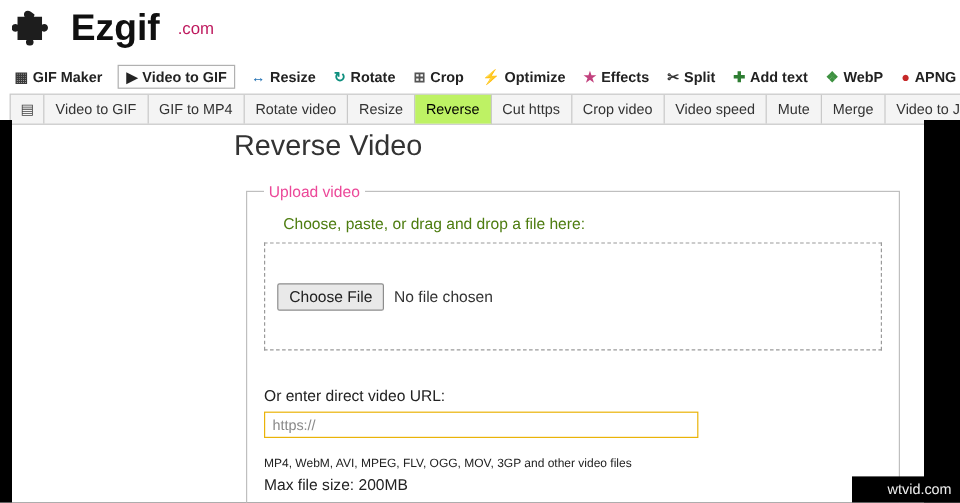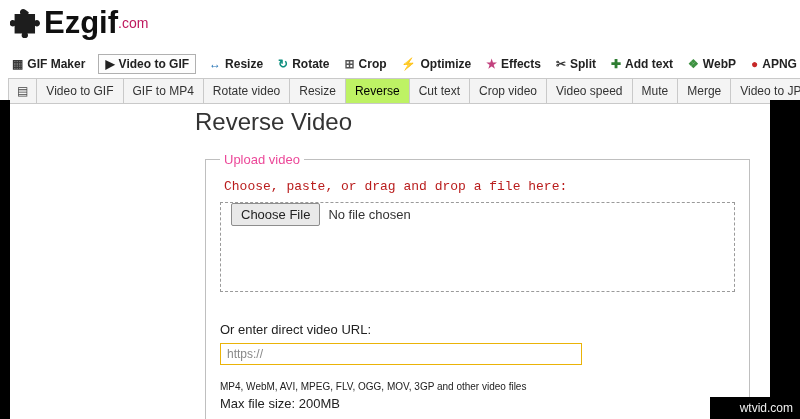--- a/index.html
+++ b/index.html
@@ -1,20 +1,20 @@
 <!DOCTYPE html>
 <html><head>
 <meta charset="utf-8">
 <style>
   * { box-sizing: border-box; }
   body { margin:0; background:#000; font-family:"Liberation Sans", sans-serif; }
   .page { position:relative; width:800px; height:419px; background:#fff; overflow:hidden; }
 
   
-  .header { position:absolute; top:6px; left:10px; display:flex; align-items:center; cursor:pointer; }
+  .header { position:absolute; top:6px; left:10px; display:flex; align-items:center; cursor:pointer;gap:15px; }
   .logo-icon { margin-right:4px; display:flex; }
   .brand { font-size:31px; font-weight:bold; color:#101010; line-height:34px; }
   .brand-domain { font-size:14px; color:#be185d; font-weight:normal; }
 
   
   .main-nav { position:absolute; top:54px; left:10px; width:786px; display:flex; gap:11px;
               align-items:center; font-size:12px; font-weight:bold; color:#222; }
   .main-nav .item { display:flex; align-items:center; gap:4px; cursor:pointer; white-space:nowrap; padding:3px 2px; }
   .main-nav .item.active { border:1px solid #b0b0b0; background:#fdfdfd; padding:2px 6px; }
   .icon-glyph { font-size:12px; line-height:1; }
@@ -27,22 +27,22 @@
   .sub-nav .tab.active { background:#bef264; font-weight:normal; color:#000; }
   .sub-nav .tab.icon-tab { color:#444; padding:5px 8px; }
 
   
   .content { position:absolute; left:195px; top:108px; width:580px; }
   .page-title { font-size:24px; font-weight:400; color:#333; margin:0 0 16px 0; }
 
   .upload-box { border:1px solid #bfbfbf; margin:0 0 0 10px; padding:6px 14px 14px; width:545px; }
   .upload-box legend { font-size:13px; color:#ec4899; padding:0 4px; }
 
-  .drop-label { font-size:13px; color:#b91c1c; margin:6px 4px 8px;font-family:Liberation Mono, monospace; }
-  .dropzone { border:1px dashed #9a9a9a; height:90px; display:flex; align-items:flex-start;
+  .drop-label { font-size:13px; color:#4d7c0f; margin:6px 16px 8px; }
+  .dropzone { border:1px dashed #9a9a9a; height:90px; display:flex; align-items:center;
               padding-left:10px; margin-bottom:30px; cursor:pointer; }
   .file-row { display:flex; align-items:center; gap:8px; font-size:13px; color:#333; }
   .file-button { font-size:13px; padding:3px 9px; border:1px solid #8d8d8d; background:#e9e9e9;
                  border-radius:2px; cursor:pointer; font-family:inherit; color:#222; }
 
   .url-label { font-size:13px; color:#222; margin:0 0 6px; }
   .url-input { width:362px; height:22px; border:1px solid #eab308; font-size:12px; padding:1px 6px; color:#333; }
   .url-input::placeholder { color:#888; }
 
   .formats-note { font-size:10px; color:#222; margin:16px 0 4px; }
@@ -120,21 +120,21 @@
 
   <div class="sub-nav">
     <div class="tab icon-tab">
       <span>▤</span>
     </div>
     <div class="tab">Video to GIF</div>
     <div class="tab">GIF to MP4</div>
     <div class="tab">Rotate video</div>
     <div class="tab">Resize</div>
     <div class="tab active">Reverse</div>
-    <div class="tab">Cut text</div>
+    <div class="tab">Cut https</div>
     <div class="tab">Crop video</div>
     <div class="tab">Video speed</div>
     <div class="tab">Mute</div>
     <div class="tab">Merge</div>
     <div class="tab">Video to JPG</div>
 
   </div>
 
   <div class="content">
     <h1 class="page-title">Reverse Video</h1>

